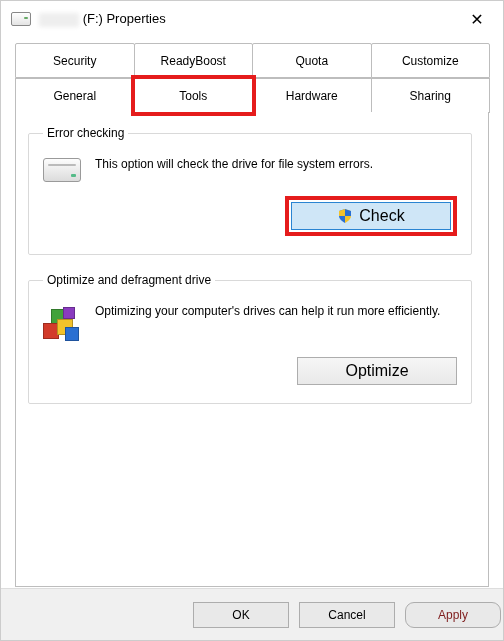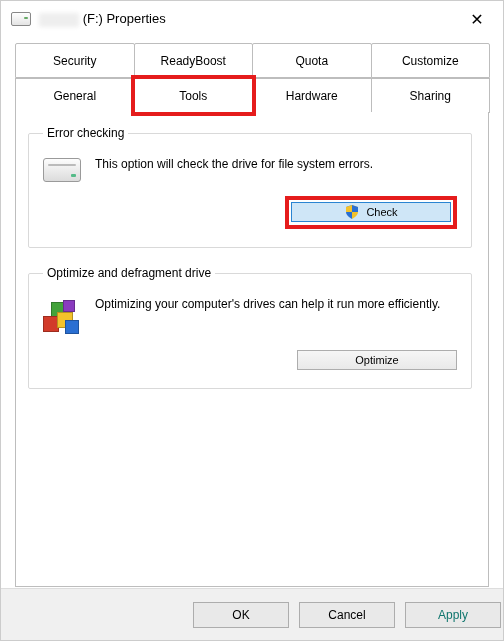--- a/index.html
+++ b/index.html
@@ -116,24 +116,24 @@
   .grow{
     display:flex;
     gap:14px;
   }
   .gtext{flex:1;line-height:1.35;}
   .btn-row{
     display:flex;justify-content:flex-end;margin-top:14px;
   }
   .win-btn{
     min-width:160px;
-    height:20px;
+    height:28px;
     border:1px solid #adadad;
     background:linear-gradient(#f6f6f6,#e9e9e9);
-    font-family:inherit;font-size:11px;
+    font-family:inherit;font-size:16px;
     display:inline-flex;align-items:center;justify-content:center;gap:6px;
     cursor:pointer;
   }
   .win-btn.primary{
     border:1px solid #2a84d2;
     background:#cfe6f7;
   }
   .check-wrap{
     position:relative;
     padding:6px;
@@ -181,22 +181,23 @@
     padding:0 2px;
   }
   .footer .fbtn{
     width:96px;height:26px;
     border:1px solid #adadad;
     background:#e9e9e9;
     font-family:inherit;font-size:12px;
     cursor:pointer;
   }
   .footer .fbtn:disabled{
-    color:#0f766e;
+    color:#7f1d1d;
     cursor:default;
+    border-radius:9px;
   }
 </style>
 </head>
 <body>
 
 <div class="window">
 
   <div class="titlebar">
     <span class="drive-ico"></span>
     <span class="title-text">

